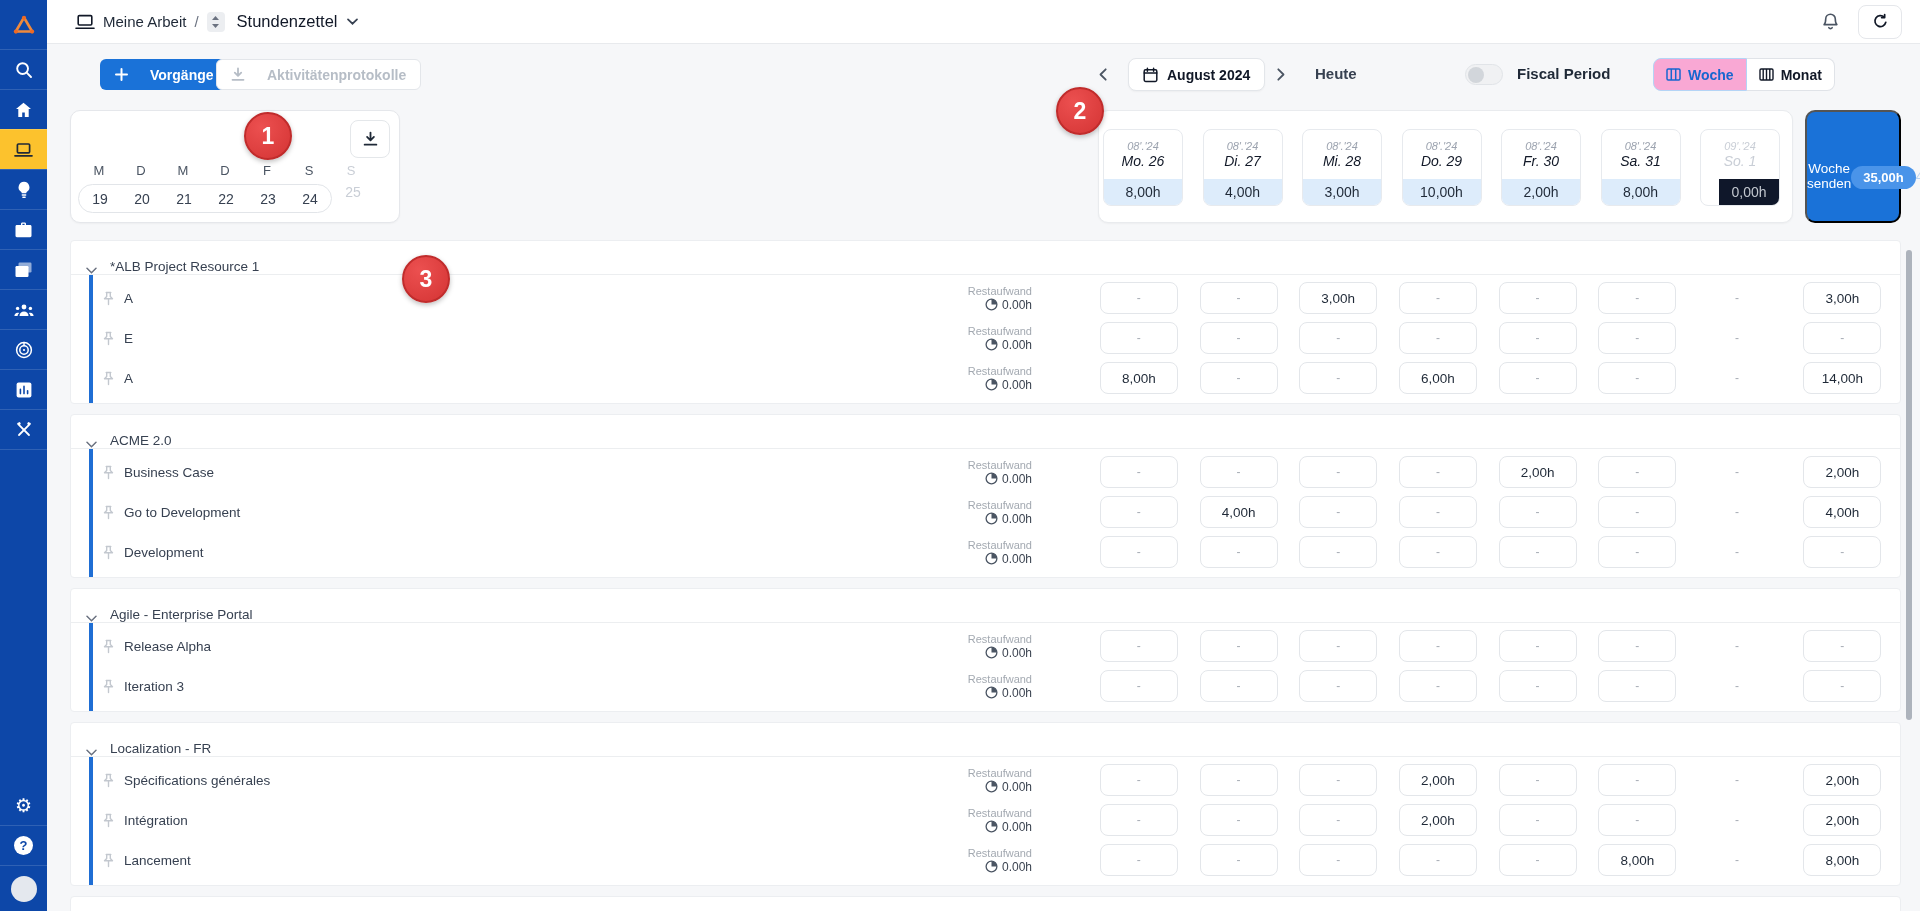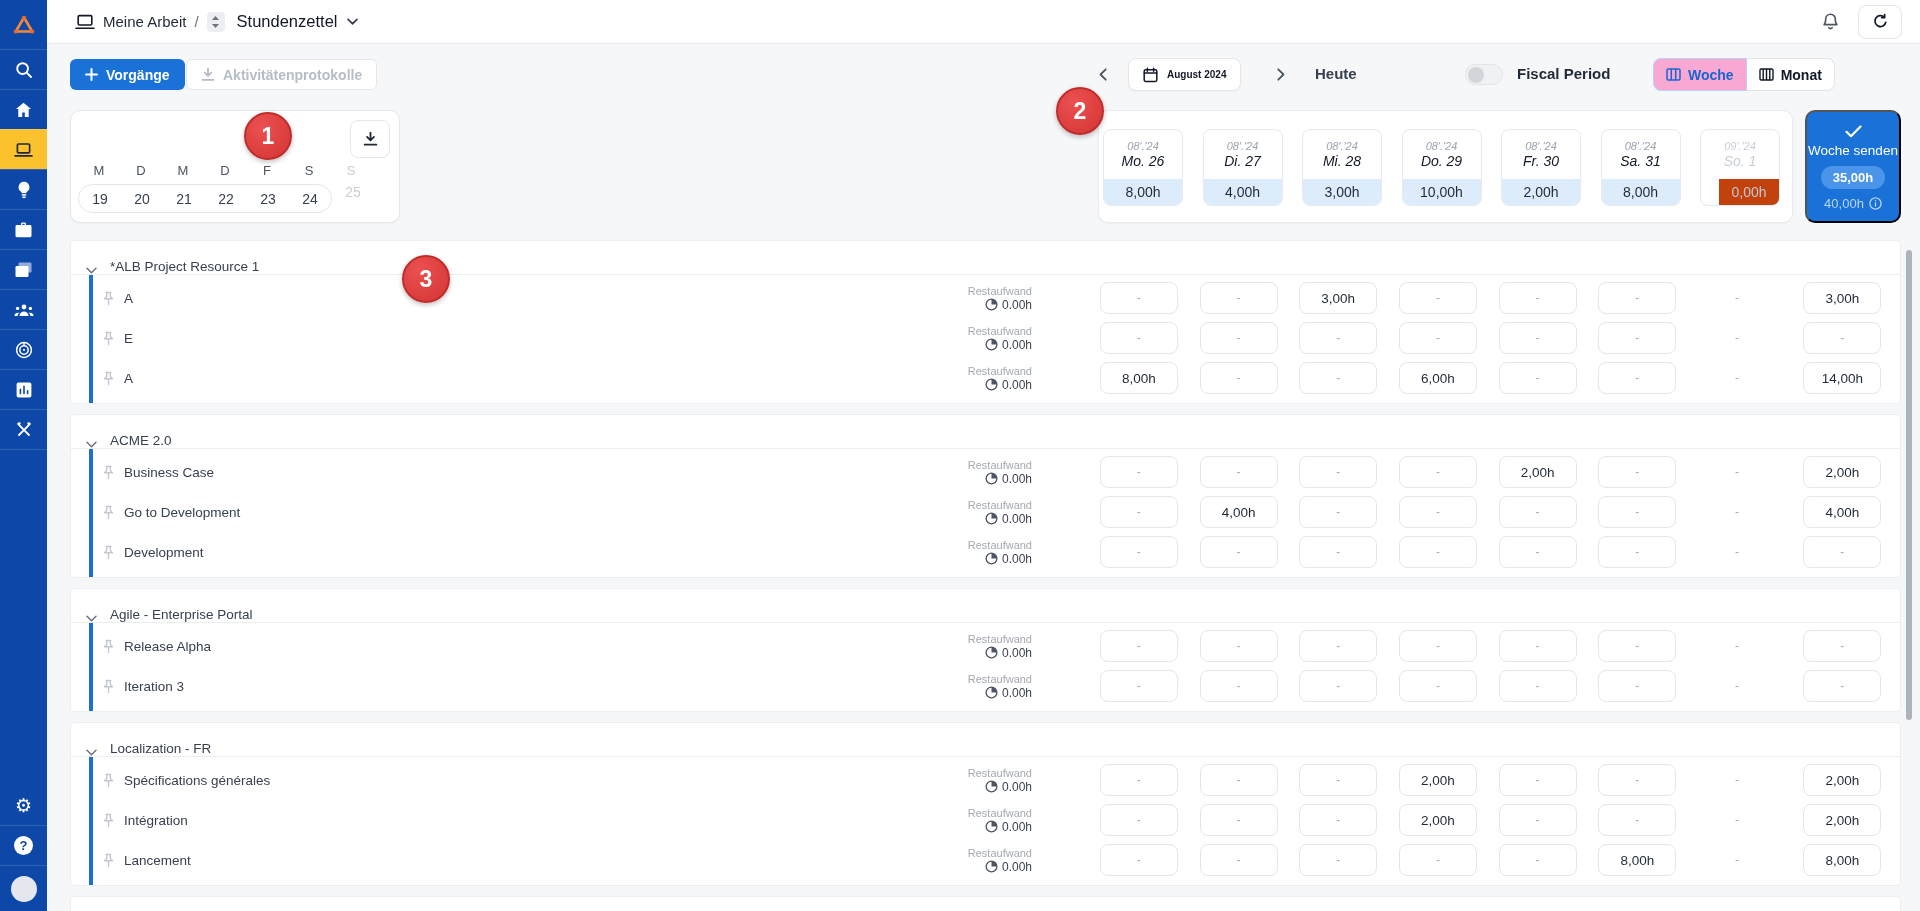--- a/index.html
+++ b/index.html
@@ -24,27 +24,27 @@
   .sorter-chip { background:#eceef1; border-radius:4px; width:18px; height:20px; display:flex; align-items:center; justify-content:center; color:#6b7280; cursor:pointer; }
   .crumb-current { font-size:16.5px; color:#111827; font-weight:500; margin-left:4px; }
   .crumb-caret { color:#374151; margin-left:2px; cursor:pointer; }
   .topbar-right { margin-left:auto; display:flex; align-items:center; gap:18px; margin-right:18px; }
   .bell-btn { color:#4b5563; cursor:pointer; display:flex; }
   .refresh-btn { width:44px; height:34px; background:#fff; border:1px solid #e5e7eb; border-radius:8px; display:flex; align-items:center; justify-content:center; color:#111827; cursor:pointer; }
 
   
   .content { position:absolute; left:47px; top:49px; width:1873px; height:862px; background:#f6f7f9; overflow:hidden; }
 
-  .btn { display:inline-flex; align-items:center; justify-content:center; gap:8px; border-radius:6px; font-size:14px; font-weight:bold; cursor:pointer; border:1px solid transparent; }
+  .btn { display:inline-flex; align-items:center; justify-content:center; gap:22px; border-radius:6px; font-size:14px; font-weight:bold; cursor:pointer; border:1px solid transparent;margin-left:30px; }
   .btn-primary { position:absolute; left:23px; top:10px; height:31px; padding:0 14px; background:#1a72d8; color:#fff; }
   .btn-disabled { position:absolute; left:139px; top:10px; height:31px; padding:0 14px; background:#fff; border-color:#e3e6ea; color:#b6bdc6; cursor:default; }
 
   
   .chev { position:absolute; top:10px; width:24px; height:30px; display:flex; align-items:center; justify-content:center; color:#374151; font-size:15px; cursor:pointer; }
-  .month-btn { position:absolute; left:1081px; top:9px; height:33px; padding:0 14px; background:#fff; border:1px solid #e3e6ea; border-radius:8px; display:flex; align-items:center; gap:9px; font-size:10px; font-weight:bold; color:#111827; cursor:pointer; box-shadow:0 1px 2px rgba(0,0,0,.04); }
+  .month-btn { position:absolute; left:1081px; top:9px; height:33px; padding:0 14px; background:#fff; border:1px solid #e3e6ea; border-radius:8px; display:flex; align-items:center; gap:9px; font-size:14px; font-weight:bold; color:#111827; cursor:pointer; box-shadow:0 1px 2px rgba(0,0,0,.04); }
   .heute { position:absolute; left:1268px; top:16px; font-size:15px; font-weight:600; color:#374151; cursor:pointer; }
   .toggle { position:absolute; left:1418px; top:15px; width:38px; height:21px; border-radius:11px; background:#f0f1f3; border:1px solid #e1e4e8; cursor:pointer; }
   .toggle .knob { position:absolute; left:2px; top:1.5px; width:16px; height:16px; border-radius:50%; background:#d2d6db; }
   .fiscal-label { position:absolute; left:1470px; top:16px; font-size:15px; font-weight:600; color:#1f2937; }
   .seg { position:absolute; left:1575px; top:9px; display:flex; height:33px; cursor:pointer; }
   .seg-btn { display:flex; align-items:center; gap:7px; padding:0 12px; font-size:14px; font-weight:bold; border:1px solid #e0e3e8; background:#fff; color:#111827; }
   .seg-btn.first { border-radius:8px 0 0 8px; }
   .seg-btn.last { border-radius:0 8px 8px 0; border-left:none; }
   .seg-btn.active { background:#f9a8d4; border-color:#b4d4f6; color:#1766cf;margin-left:31px; }
 
@@ -60,24 +60,24 @@
   .cal-dates b.muted { color:#c9ced6; }
 
   
   .week-card { position:absolute; left:1051px; top:61px; width:695px; height:113px; background:#fff; border:1px solid #e9ebee; border-radius:10px; box-shadow:0 1px 2px rgba(0,0,0,.04); display:flex; gap:19.5px; padding:18px 0 0 4px; }
   .day-cell { width:80px; height:77px; border:1px solid #e7eaee; border-radius:8px; overflow:hidden; background:#fff; cursor:pointer; display:flex; flex-direction:column; }
   .dc-top { height:50px; display:flex; flex-direction:column; align-items:center; justify-content:center; gap:1px;font-style:italic; }
   .dc-month { font-size:11px; color:#9ca3af; }
   .dc-day { font-size:14px; color:#111827; }
   .dc-hours { height:27px; background:#ddecfb; display:flex; align-items:center; justify-content:center; font-size:14px; color:#1f2937; }
   .day-cell.muted .dc-month, .day-cell.muted .dc-day { color:#c9ced6; }
-  .day-cell.muted .dc-hours { background:#c2410c; color:#c2c7cf;margin-left:18px; }
+  .day-cell.muted .dc-hours { background:#0f172a; color:#c2c7cf;margin-left:18px; }
 
   
-  .submit-card { position:absolute; left:1758px; top:61px; width:96px; height:113px; background:#1a72d8; border-radius:10px; color:#fff; display:flex; flex-direction:column; align-items:center; padding-top:13px; cursor:pointer; }
+  .submit-card { position:absolute; left:1758px; top:61px; width:96px; height:113px; background:#1a72d8; border-radius:10px; color:#fff; display:flex; flex-direction:row; align-items:center; padding-top:13px; cursor:pointer; }
   .submit-label { font-size:13.5px; margin-top:5px; }
   .submit-pill { margin-top:8px; background:#4a94e9; border-radius:13px; padding:4px 12px; font-size:13px; font-weight:bold; }
   .submit-sub { margin-top:7px; font-size:13px; color:#b9d4f2; display:flex; align-items:center; gap:5px; }
 
   
   .table-area { position:absolute; left:23px; top:191px; width:1831px; }
   .group-card { background:#fff; border:1px solid #eceef1; border-radius:4px; margin-bottom:10px; overflow:hidden; }
   .group-header { height:34px; display:flex; align-items:flex-end; gap:13px; padding-left:15px; border-bottom:1px solid #eceef0; cursor:pointer; }
   .group-chev { color:#6b7280; font-size:11px; }
   .group-title { font-size:13.5px; color:#374151; }

